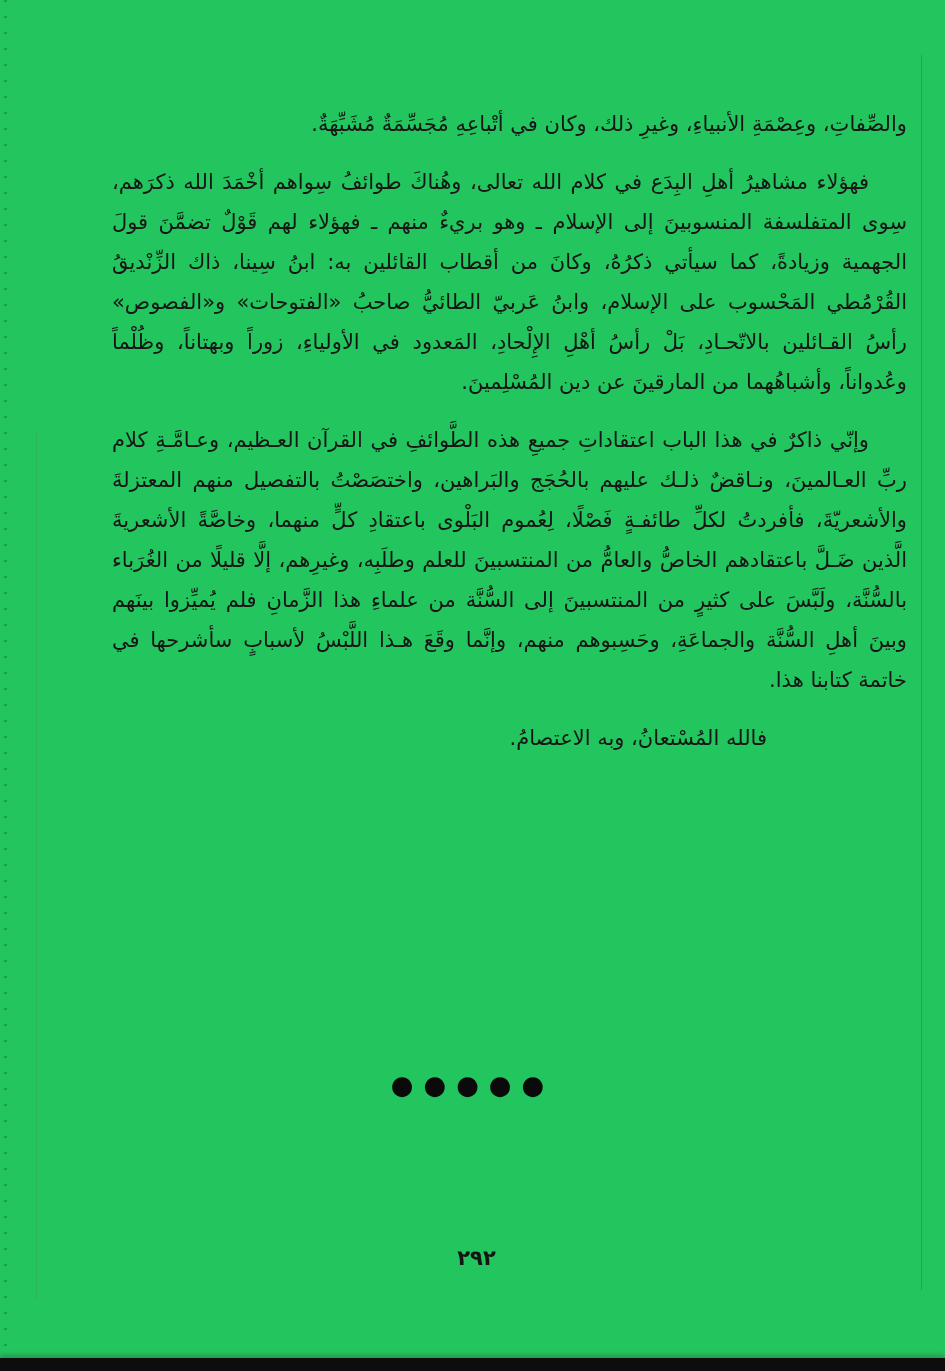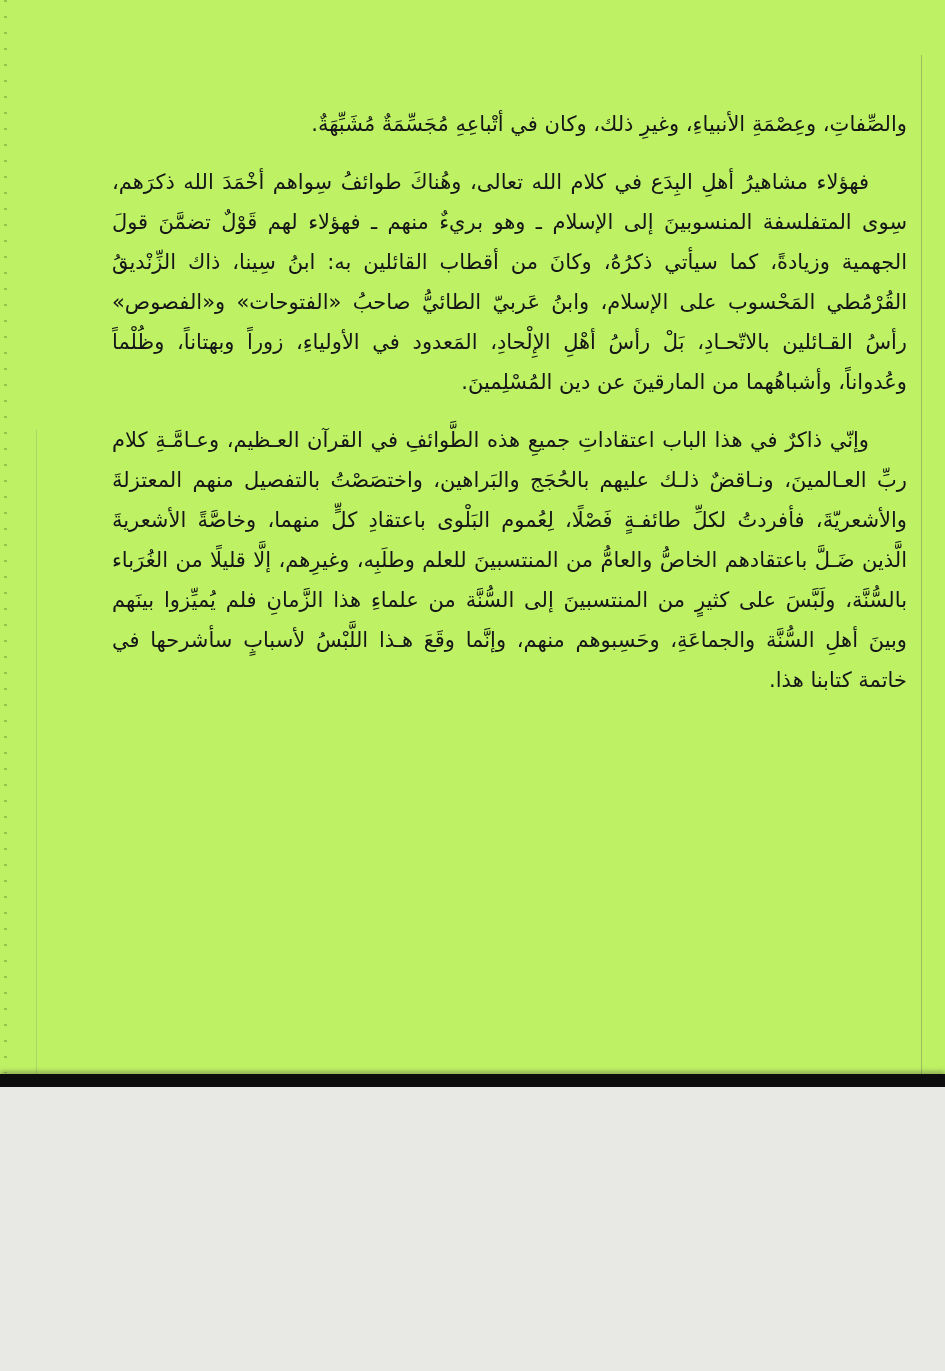--- a/index.html
+++ b/index.html
@@ -3,23 +3,23 @@
 <meta charset="utf-8">
 <style>
   html, body {
     margin: 0;
     padding: 0;
     background: #e8e8e4;
   }
   .page {
     position: relative;
     width: 945px;
-    height: 1087px;
+    height: 1371px;
     margin: 0 auto;
-    background: #bef264;
+    background: #22c55e;
     overflow: hidden;
     font-family: "DejaVu Sans", sans-serif;
     color: #161616;
   }
   
   .edge-specks {
     position: absolute;
     left: 4px;
     top: 0;
     bottom: 14px;
@@ -108,20 +108,21 @@
 <div class="page">
 
   <div class="edge-specks"></div>
   <div class="scan-line-right"></div>
   <div class="scan-line-left"></div>
 
   <div class="text-block">
     <p class="para">والصِّفاتِ، وعِصْمَةِ الأنبياءِ، وغيرِ ذلك، وكان في أتْباعِهِ مُجَسِّمَةٌ مُشَبِّهَةٌ.</p>
     <p class="para indent">فهؤلاء مشاهيرُ أهلِ البِدَع في كلام الله تعالى، وهُناكَ طوائفُ سِواهم أخْمَدَ الله ذكرَهم، سِوى المتفلسفة المنسوبينَ إلى الإسلام ـ وهو بريءٌ منهم ـ فهؤلاء لهم قَوْلٌ تضمَّنَ قولَ الجهمية وزيادةً، كما سيأتي ذكرُهُ، وكانَ من أقطاب القائلين به: ابنُ سِينا، ذاك الزِّنْديقُ القُرْمُطي المَحْسوب على الإسلام، وابنُ عَربيّ الطائيُّ صاحبُ «الفتوحات» و«الفصوص» رأسُ القـائلين بالاتّحـادِ، بَلْ رأسُ أهْلِ الإِلْحادِ، المَعدود في الأولياءِ، زوراً وبهتاناً، وظُلْماً وعُدواناً، وأشباهُهما من المارقينَ عن دين المُسْلِمينَ.</p>
     <p class="para indent">وإنّي ذاكرٌ في هذا الباب اعتقاداتِ جميعِ هذه الطَّوائفِ في القرآن العـظيم، وعـامَّـةِ كلام ربِّ العـالمينَ، ونـاقضٌ ذلـك عليهم بالحُجَج والبَراهين، واختصَصْتُ بالتفصيل منهم المعتزلةَ والأشعريّةَ، فأفردتُ لكلِّ طائفـةٍ فَصْلًا، لِعُموم البَلْوى باعتقادِ كلٍّ منهما، وخاصَّةً الأشعريةَ الَّذين ضَـلَّ باعتقادهم الخاصُّ والعامُّ من المنتسبينَ للعلم وطلَبِه، وغيرِهم، إلَّا قليلًا من الغُرَباء بالسُّنَّة، ولَبَّسَ على كثيرٍ من المنتسبينَ إلى السُّنَّة من علماءِ هذا الزَّمانِ فلم يُميِّزوا بينَهم وبينَ أهلِ السُّنَّة والجماعَةِ، وحَسِبوهم منهم، وإنَّما وقَعَ هـذا اللَّبْسُ لأسبابٍ سأشرحها في خاتمة كتابنا هذا.</p>
+    <p class="para closing">فالله المُسْتعانُ، وبه الاعتصامُ.</p>
   </div>
 
   <div class="ornament">●●●●●</div>
 
   <div class="page-number">٢٩٢</div>
 
   <div class="bottom-bar"></div>
 
 </div>
 

